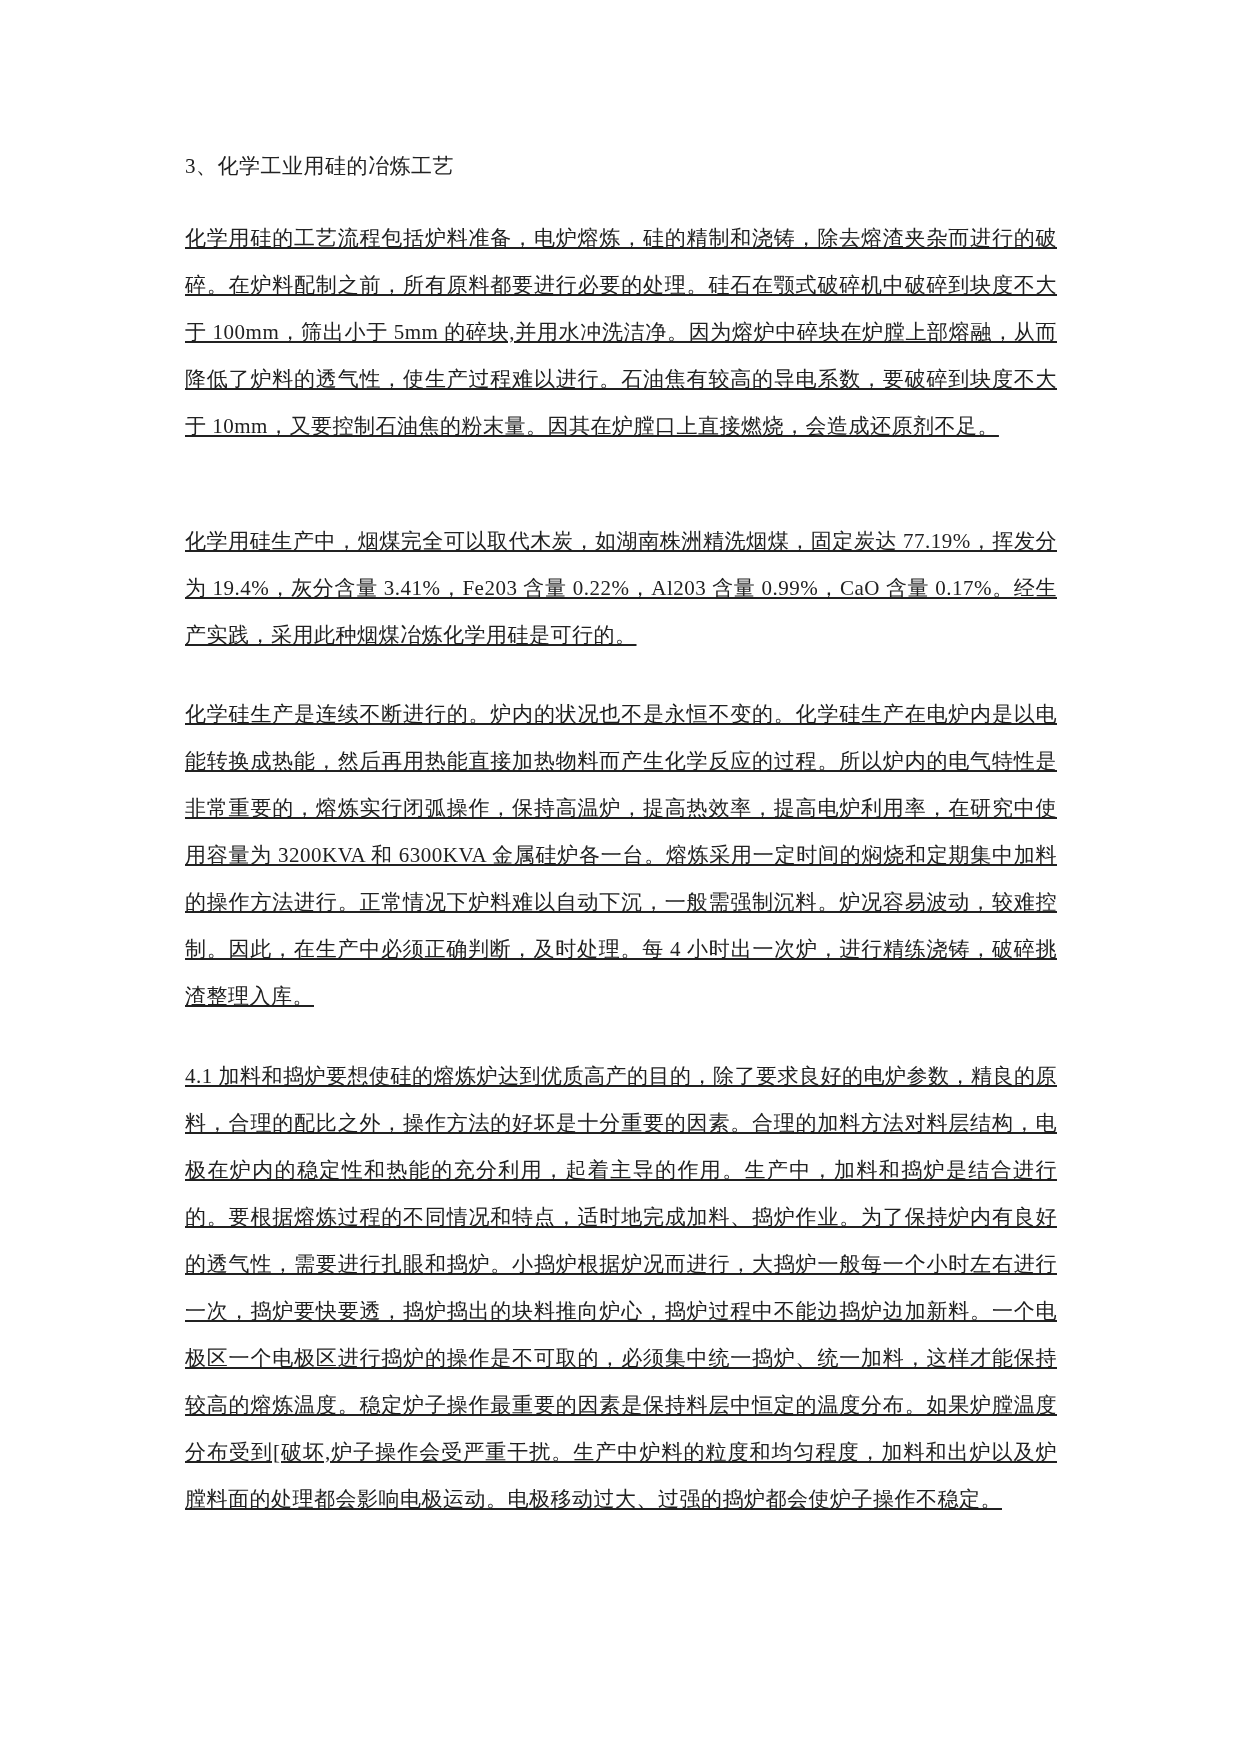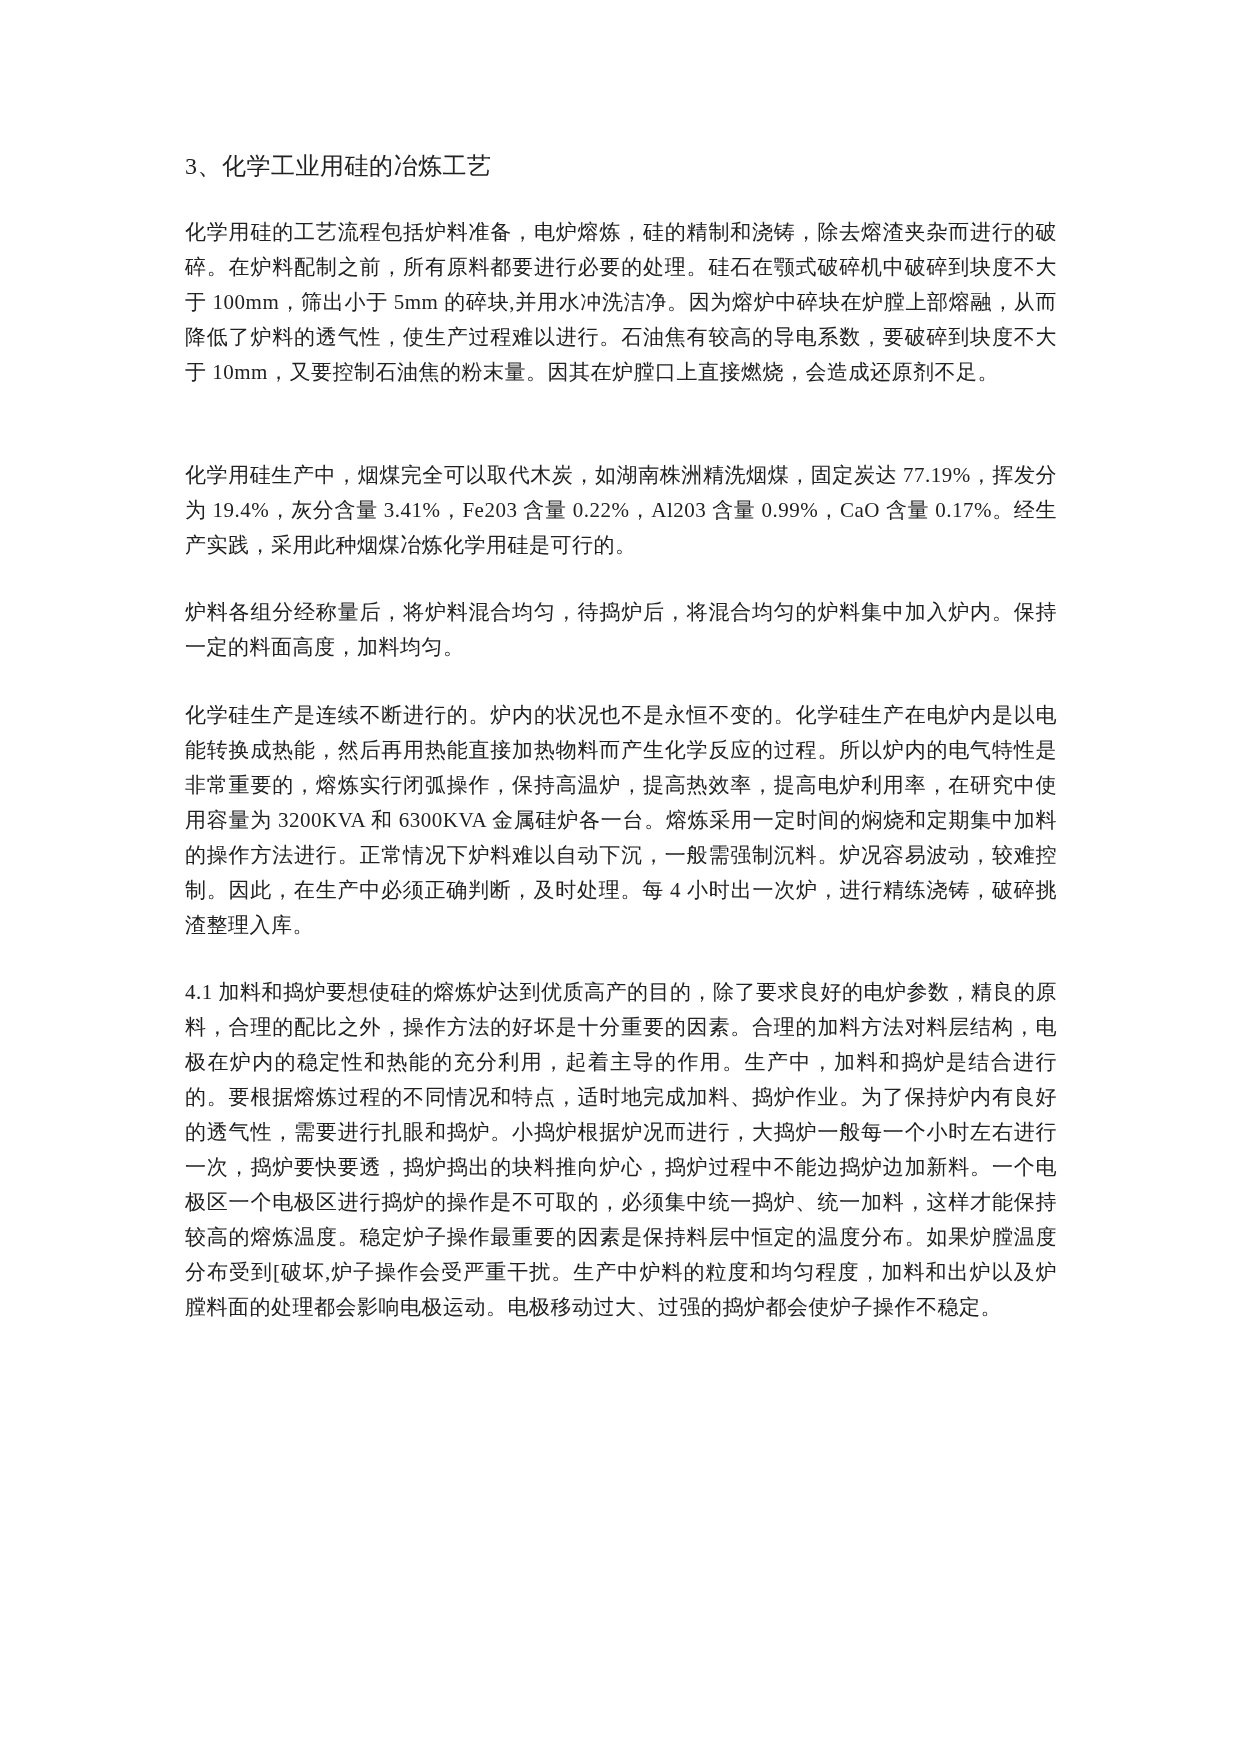--- a/index.html
+++ b/index.html
@@ -15,50 +15,50 @@
     font-family: "Liberation Serif", "DejaVu Serif", serif;
   }
   .page {
     position: absolute;
     left: 185px;
     top: 150px;
     width: 872px;
     color: #212121;
   }
   .heading {
-    font-size: 24px;
+    font-size: 21px;
     line-height: 32.4px;
     font-weight: normal;
     letter-spacing: 0.5px;
     margin: 0 0 32.4px 0;
     white-space: nowrap;
   }
   p.para {
     font-size: 21px;
-    line-height: 35px;
+    line-height: 47px;
     letter-spacing: 0.5px;
     margin: 0 0 32.4px 0;
     text-align: justify;
     text-justify: inter-character;
     word-break: normal;
+    text-decoration: underline;
   }
   p.para.gap-double {
     margin-bottom: 68px;
   }
 </style>
 </head>
 <body>
 
 <div class="page">
   <h3 class="heading">3、化学工业用硅的冶炼工艺</h3>
 
   <p class="para gap-double">化学用硅的工艺流程包括炉料准备，电炉熔炼，硅的精制和浇铸，除去熔渣夹杂而进行的破碎。在炉料配制之前，所有原料都要进行必要的处理。硅石在颚式破碎机中破碎到块度不大于 100mm，筛出小于 5mm 的碎块,并用水冲洗洁净。因为熔炉中碎块在炉膛上部熔融，从而降低了炉料的透气性，使生产过程难以进行。石油焦有较高的导电系数，要破碎到块度不大于 10mm，又要控制石油焦的粉末量。因其在炉膛口上直接燃烧，会造成还原剂不足。</p>
 
   <p class="para">化学用硅生产中，烟煤完全可以取代木炭，如湖南株洲精洗烟煤，固定炭达 77.19%，挥发分为 19.4%，灰分含量 3.41%，Fe203 含量 0.22%，Al203 含量 0.99%，CaO 含量 0.17%。经生产实践，采用此种烟煤冶炼化学用硅是可行的。</p>
 
 
-  <p class="para">炉料各组分经称量后，将炉料混合均匀，待捣炉后，将混合均匀的炉料集中加入炉内。保持一定的料面高度，加料均匀。</p>
 
   <p class="para">化学硅生产是连续不断进行的。炉内的状况也不是永恒不变的。化学硅生产在电炉内是以电能转换成热能，然后再用热能直接加热物料而产生化学反应的过程。所以炉内的电气特性是非常重要的，熔炼实行闭弧操作，保持高温炉，提高热效率，提高电炉利用率，在研究中使用容量为 3200KVA 和 6300KVA 金属硅炉各一台。熔炼采用一定时间的焖烧和定期集中加料的操作方法进行。正常情况下炉料难以自动下沉，一般需强制沉料。炉况容易波动，较难控制。因此，在生产中必须正确判断，及时处理。每 4 小时出一次炉，进行精练浇铸，破碎挑渣整理入库。</p>
 
 
   <p class="para">4.1 加料和捣炉要想使硅的熔炼炉达到优质高产的目的，除了要求良好的电炉参数，精良的原料，合理的配比之外，操作方法的好坏是十分重要的因素。合理的加料方法对料层结构，电极在炉内的稳定性和热能的充分利用，起着主导的作用。生产中，加料和捣炉是结合进行的。要根据熔炼过程的不同情况和特点，适时地完成加料、捣炉作业。为了保持炉内有良好的透气性，需要进行扎眼和捣炉。小捣炉根据炉况而进行，大捣炉一般每一个小时左右进行一次，捣炉要快要透，捣炉捣出的块料推向炉心，捣炉过程中不能边捣炉边加新料。一个电极区一个电极区进行捣炉的操作是不可取的，必须集中统一捣炉、统一加料，这样才能保持较高的熔炼温度。稳定炉子操作最重要的因素是保持料层中恒定的温度分布。如果炉膛温度分布受到[破坏,炉子操作会受严重干扰。生产中炉料的粒度和均匀程度，加料和出炉以及炉膛料面的处理都会影响电极运动。电极移动过大、过强的捣炉都会使炉子操作不稳定。</p>
 </div>
 
 </body></html>

